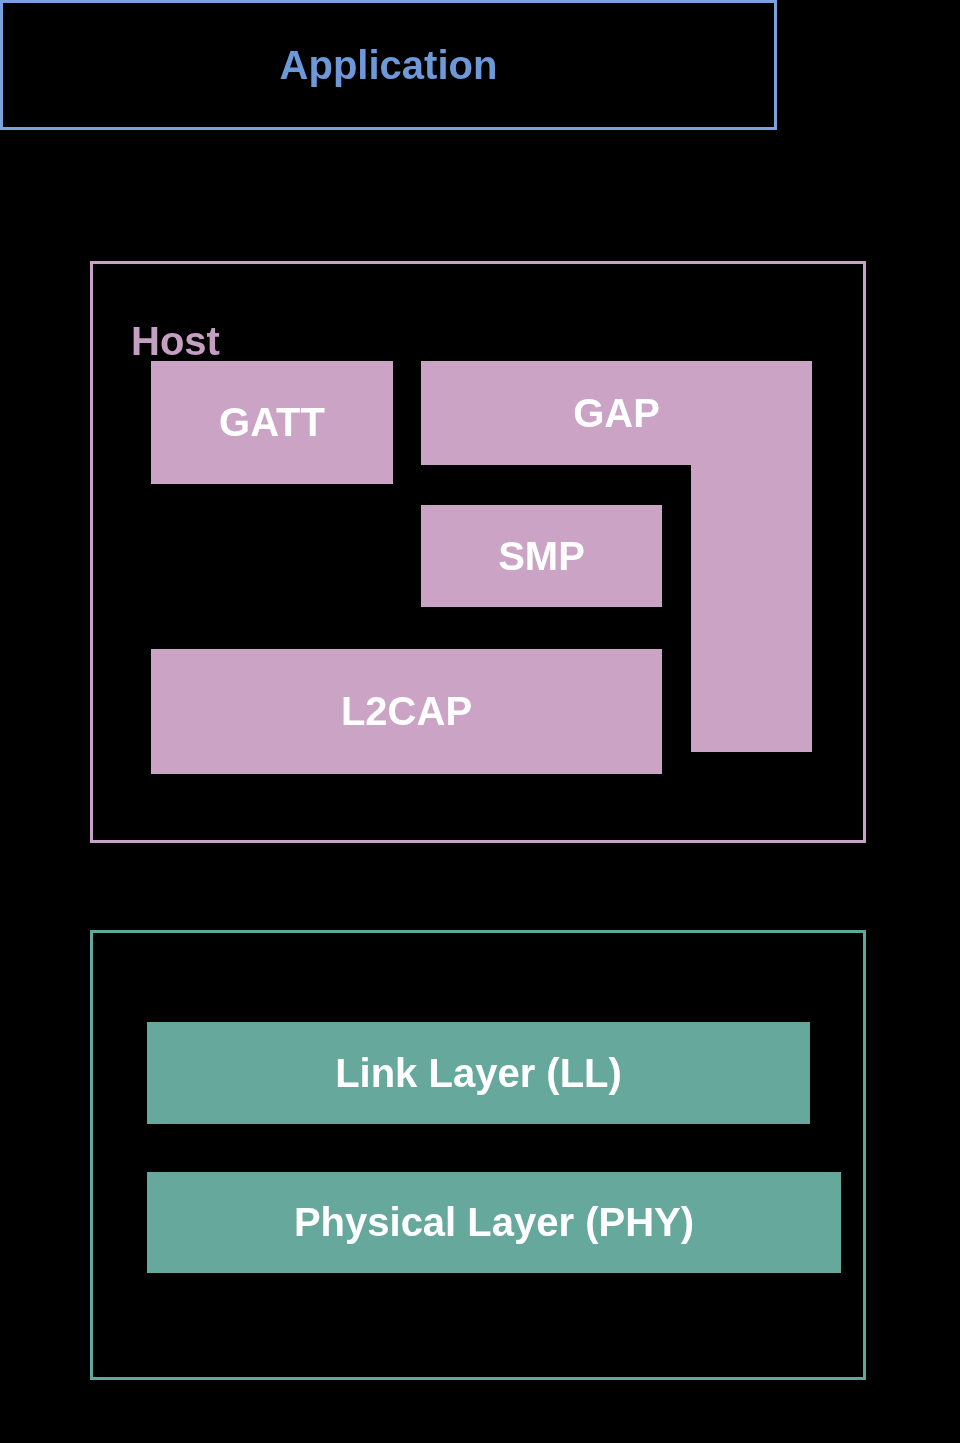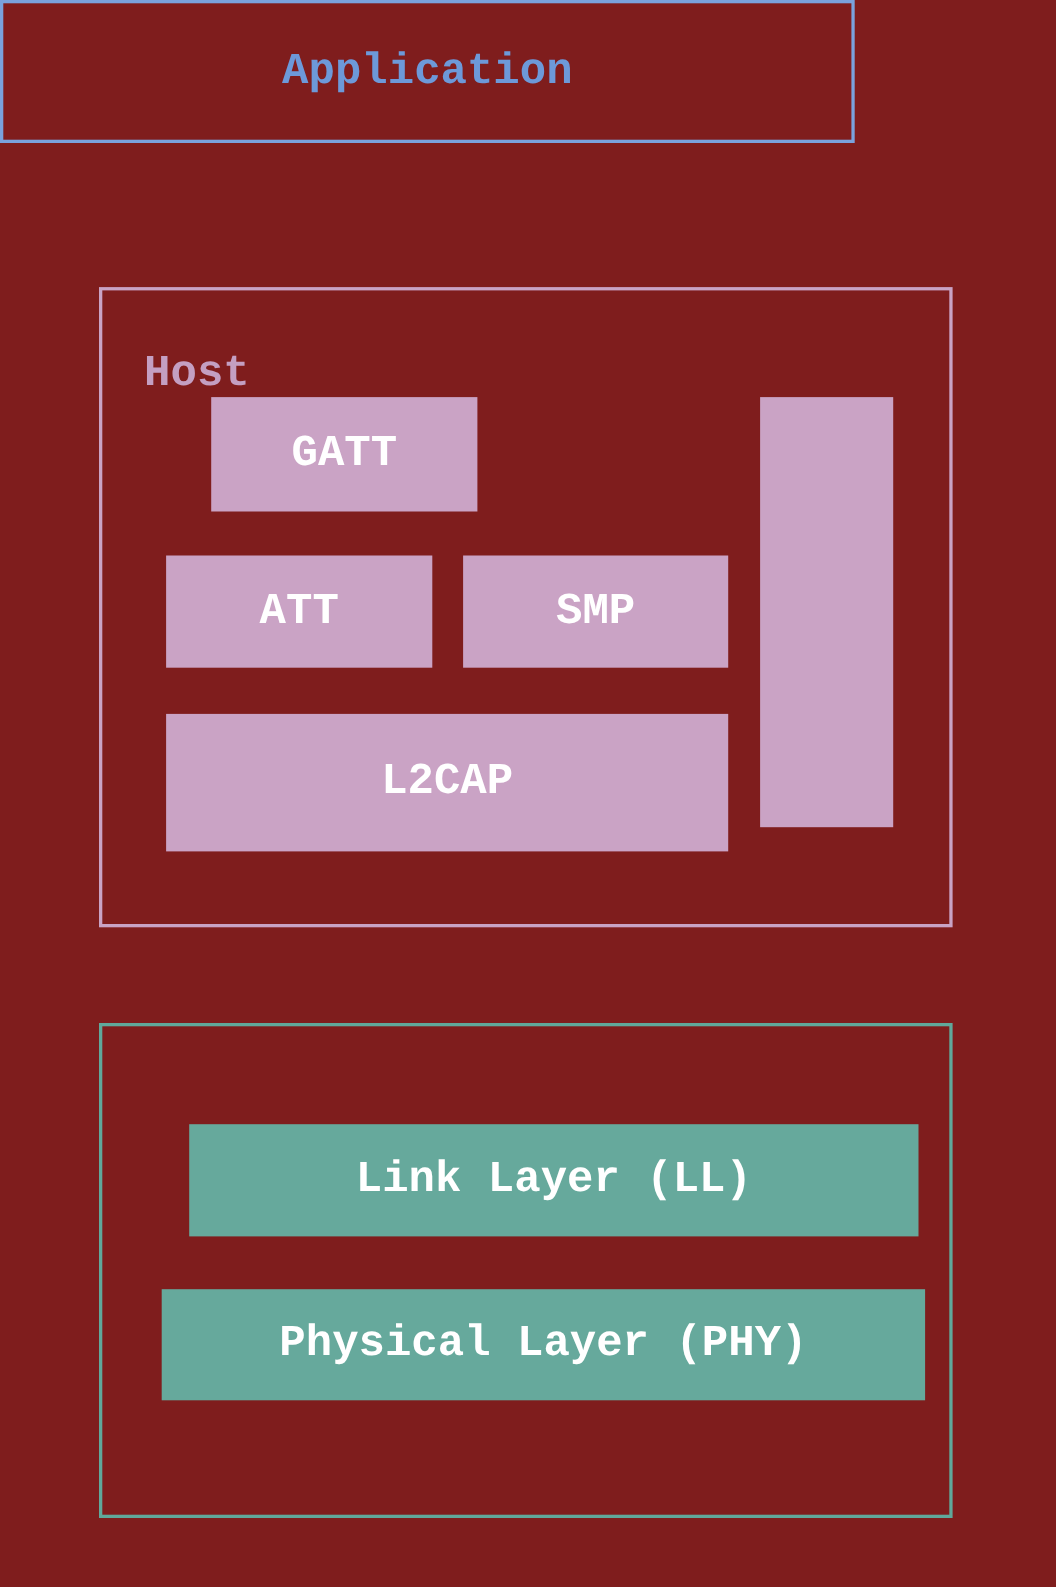--- a/index.html
+++ b/index.html
@@ -13,22 +13,22 @@
     --controller-border: #60a89b;
     --controller-text: #58a193;
     --block-text: #ffffff;
   }
   * { margin: 0; padding: 0; box-sizing: border-box; }
   html, body { background: #ffffff; }
   #canvas {
     position: relative;
     width: 960px;
     height: 1443px;
-    background: #7f1d1d;
-    font-family: Liberation Mono, monospace;
+    background: #000000;
+    font-family: Liberation Sans, sans-serif;
     font-weight: bold;
     overflow: hidden;
   }
   .outline-box {
     position: absolute;
     background: transparent;
   }
   .application-box {
     left: 90px; top: 90px; width: 777px; height: 130px;
     border: 3px solid var(--application-border);
@@ -60,55 +60,55 @@
   .block {
     position: absolute;
     display: flex; align-items: center; justify-content: center;
     color: var(--block-text);
     font-size: 40px;
     z-index: 2;
     white-space: nowrap;
   }
   .pink { background: var(--block-fill); }
   .teal { background: var(--teal-fill); }
-  .gatt-block  { left: 151px; top: 361px; width: 242px; height: 104px; margin-left: 41px; }
+  .gatt-block  { left: 151px; top: 361px; width: 242px; height: 123px; }
   .gap-h-block { left: 421px; top: 361px; width: 391px; height: 104px; }
   .gap-v-block { left: 691px; top: 361px; width: 121px; height: 391px; }
   .att-block   { left: 151px; top: 505px; width: 242px; height: 102px; }
   .smp-block   { left: 421px; top: 505px; width: 241px; height: 102px; }
   .l2cap-block { left: 151px; top: 649px; width: 511px; height: 125px; }
   .hci-bar {
     left: 120px; top: 811px; width: 720px; height: 148px;
     background: var(--hci-fill);
     z-index: 4;
   }
-  .ll-block  { left: 147px; top: 1022px; width: 663px; height: 102px; margin-left: 25px; }
+  .ll-block  { left: 147px; top: 1022px; width: 663px; height: 102px; }
   .phy-block { left: 147px; top: 1172px; width: 694px; height: 101px; }
 </style>
 </head>
 <body>
 
 <div id="canvas">
 
   <div class="application-box">
     <span>Application</span>
   </div>
 
   <div class="outline-box host-box"></div>
   <div class="section-label host-label">Host</div>
 
   <div class="block pink gatt-block">
     <span>GATT</span>
   </div>
 
+  <div class="block pink gap-h-block">
+    <span>GAP</span>
+  </div>
   <div class="block pink gap-v-block"></div>
 
-  <div class="block pink att-block">
-    <span>ATT</span>
-  </div>
 
   <div class="block pink smp-block">
     <span>SMP</span>
   </div>
 
   <div class="block pink l2cap-block">
     <span>L2CAP</span>
   </div>
 
 

